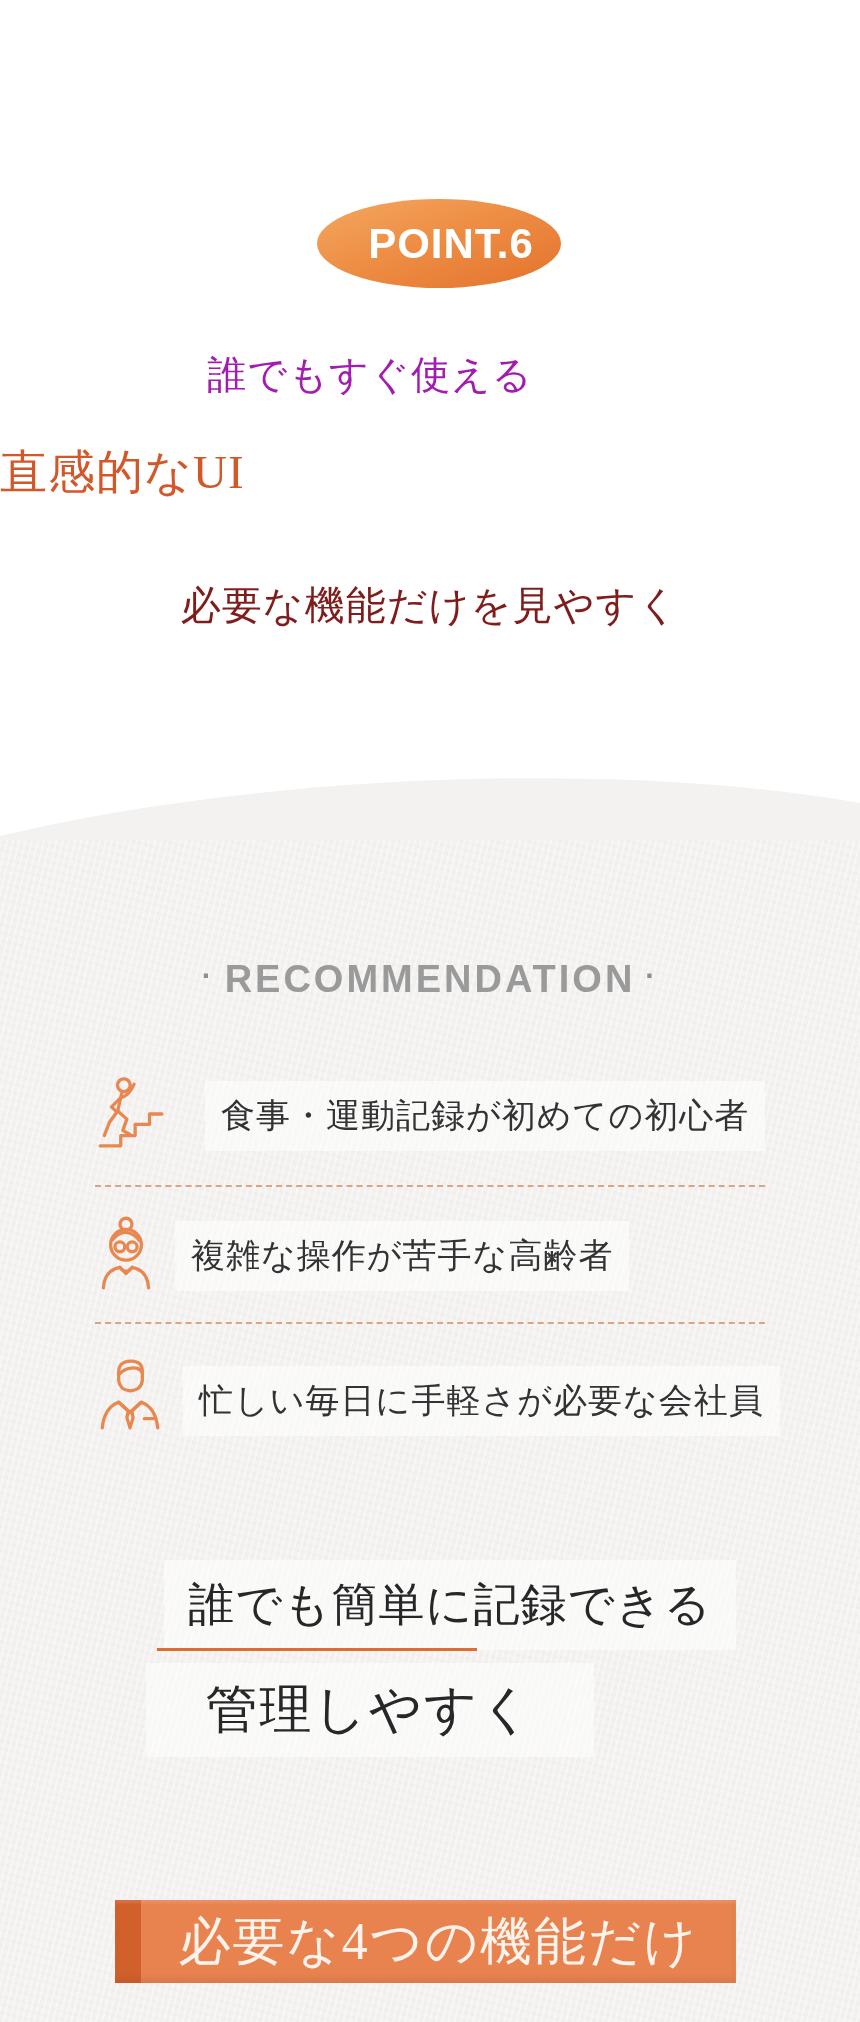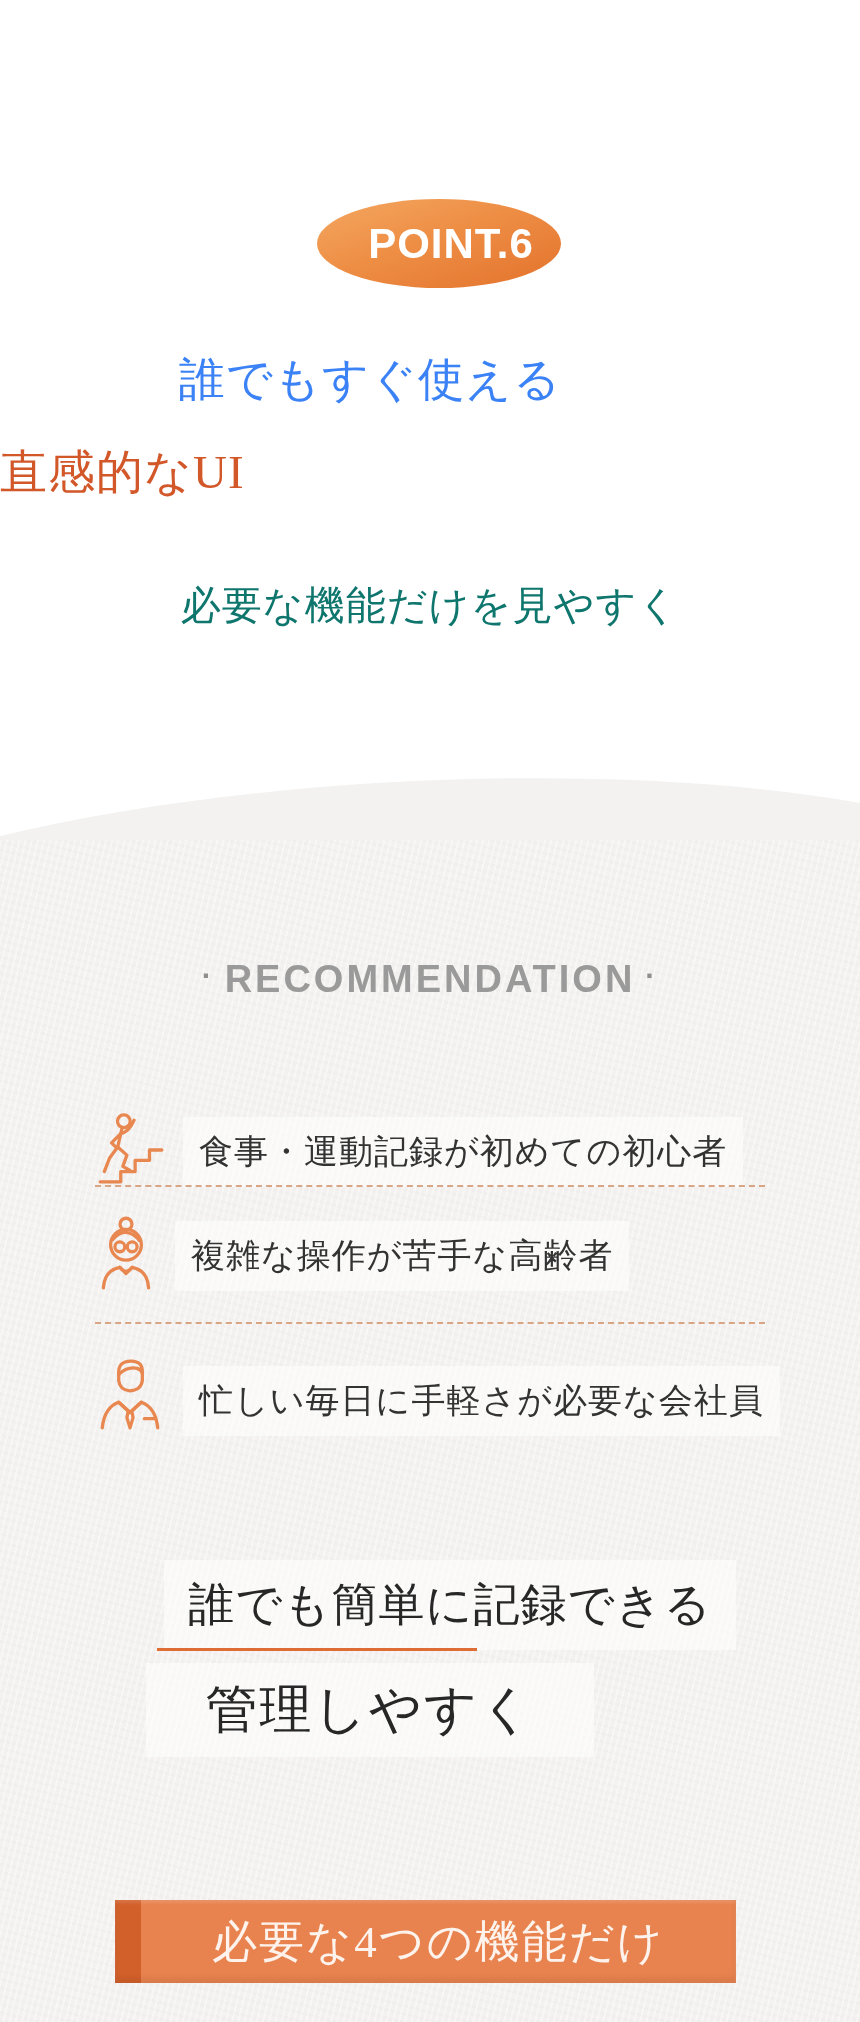--- a/index.html
+++ b/index.html
@@ -14,29 +14,29 @@
     border-radius:50%;
     background:linear-gradient(160deg,#f4a761 0%,#ee8e45 45%,#e3722c 100%);
     display:flex;align-items:center;justify-content:center;
   }
   .badge span{
     color:#ffffff;font-family:"Liberation Sans","DejaVu Sans",sans-serif;
     font-weight:bold;font-size:42px;letter-spacing:1px;margin-left:24px;
   }
   .title1{
     position:absolute;top:352px;left:0;width:740px;text-align:center;
-    font-size:46px;color:#3b82f6;letter-spacing:1px;line-height:1.2;
+    font-size:39px;color:#a21caf;letter-spacing:1px;line-height:1.2;
   }
   .title2{
     position:absolute;top:444px;left:0;width:860px;text-align:left;
     font-size:47px;color:#d2582a;letter-spacing:1px;line-height:1.2;
   }
   .subtitle{
     position:absolute;top:578px;left:0;width:860px;text-align:center;
-    font-size:40px;color:#0f766e;letter-spacing:1px;
+    font-size:40px;color:#7f1d1d;letter-spacing:1px;
   }
   
   .gray-section{
     position:absolute;left:0;top:758px;width:860px;height:1264px;
   }
   .curve-svg{position:absolute;top:0;left:0;display:block;}
   .gray-fill{
     position:absolute;left:0;top:82px;width:860px;height:1182px;
     background-color:#f3f2f0;
     background-image:
@@ -77,21 +77,21 @@
     background:rgba(255,255,255,.55);padding:12px 60px;
   }
   
   .banner{
     position:absolute;top:1900px;left:115px;width:621px;height:83px;
     background:linear-gradient(to right,#d2602b 0,#d2602b 26px,#e8834f 26px);
     box-shadow:inset 0 -5px 6px rgba(0,0,0,.07), inset 0 3px 3px rgba(255,255,255,.12);
     display:flex;align-items:center;justify-content:center;
   }
   .banner span{
-    font-size:45px;color:#fdf3ec;letter-spacing:2px;padding-left:26px;
+    font-size:52px;color:#fdf3ec;letter-spacing:2px;padding-left:26px;
     white-space:nowrap;
   }
   
   .oicon{stroke:#e8874f;fill:none;stroke-width:3.2;stroke-linecap:round;stroke-linejoin:round;}
 </style>
 </head>
 <body>
 
 <div class="stage">
 
@@ -107,21 +107,21 @@
     <svg class="curve-svg" width="860" height="82" viewBox="0 0 860 82" aria-hidden="true">
       <path d="M0,80 L0,78 C260,16 620,2 860,45 L860,82 L0,82 Z" fill="#f3f2f0"></path>
     </svg>
     <div class="gray-fill"></div>
   </div>
 
   <div class="rec-heading">
     <span class="dot">·</span><span>RECOMMENDATION</span><span class="dot">·</span>
   </div>
 
-  <div class="rec-item" style="top:1112px;">
+  <div class="rec-item" style="top:1076px;gap:22px;">
     <div class="icon-box">
       <svg class="oicon" width="70" height="76" viewBox="0 0 66 74" aria-hidden="true">
         <circle cx="27" cy="9" r="6.2"></circle>
         <path d="M25,17 L21,34"></path>
         <path d="M24,21 C30,20 34,15 37,8"></path>
         <path d="M23,22 L15,30 L20,35"></path>
         <path d="M21,34 L30,42 L26,53 L33,57"></path>
         <path d="M21,34 L13,45 L8,58"></path>
         <path d="M4,68 L24,68 L24,58 L38,58 L38,47 L52,47 L52,37 L64,37"></path>
       </svg>

